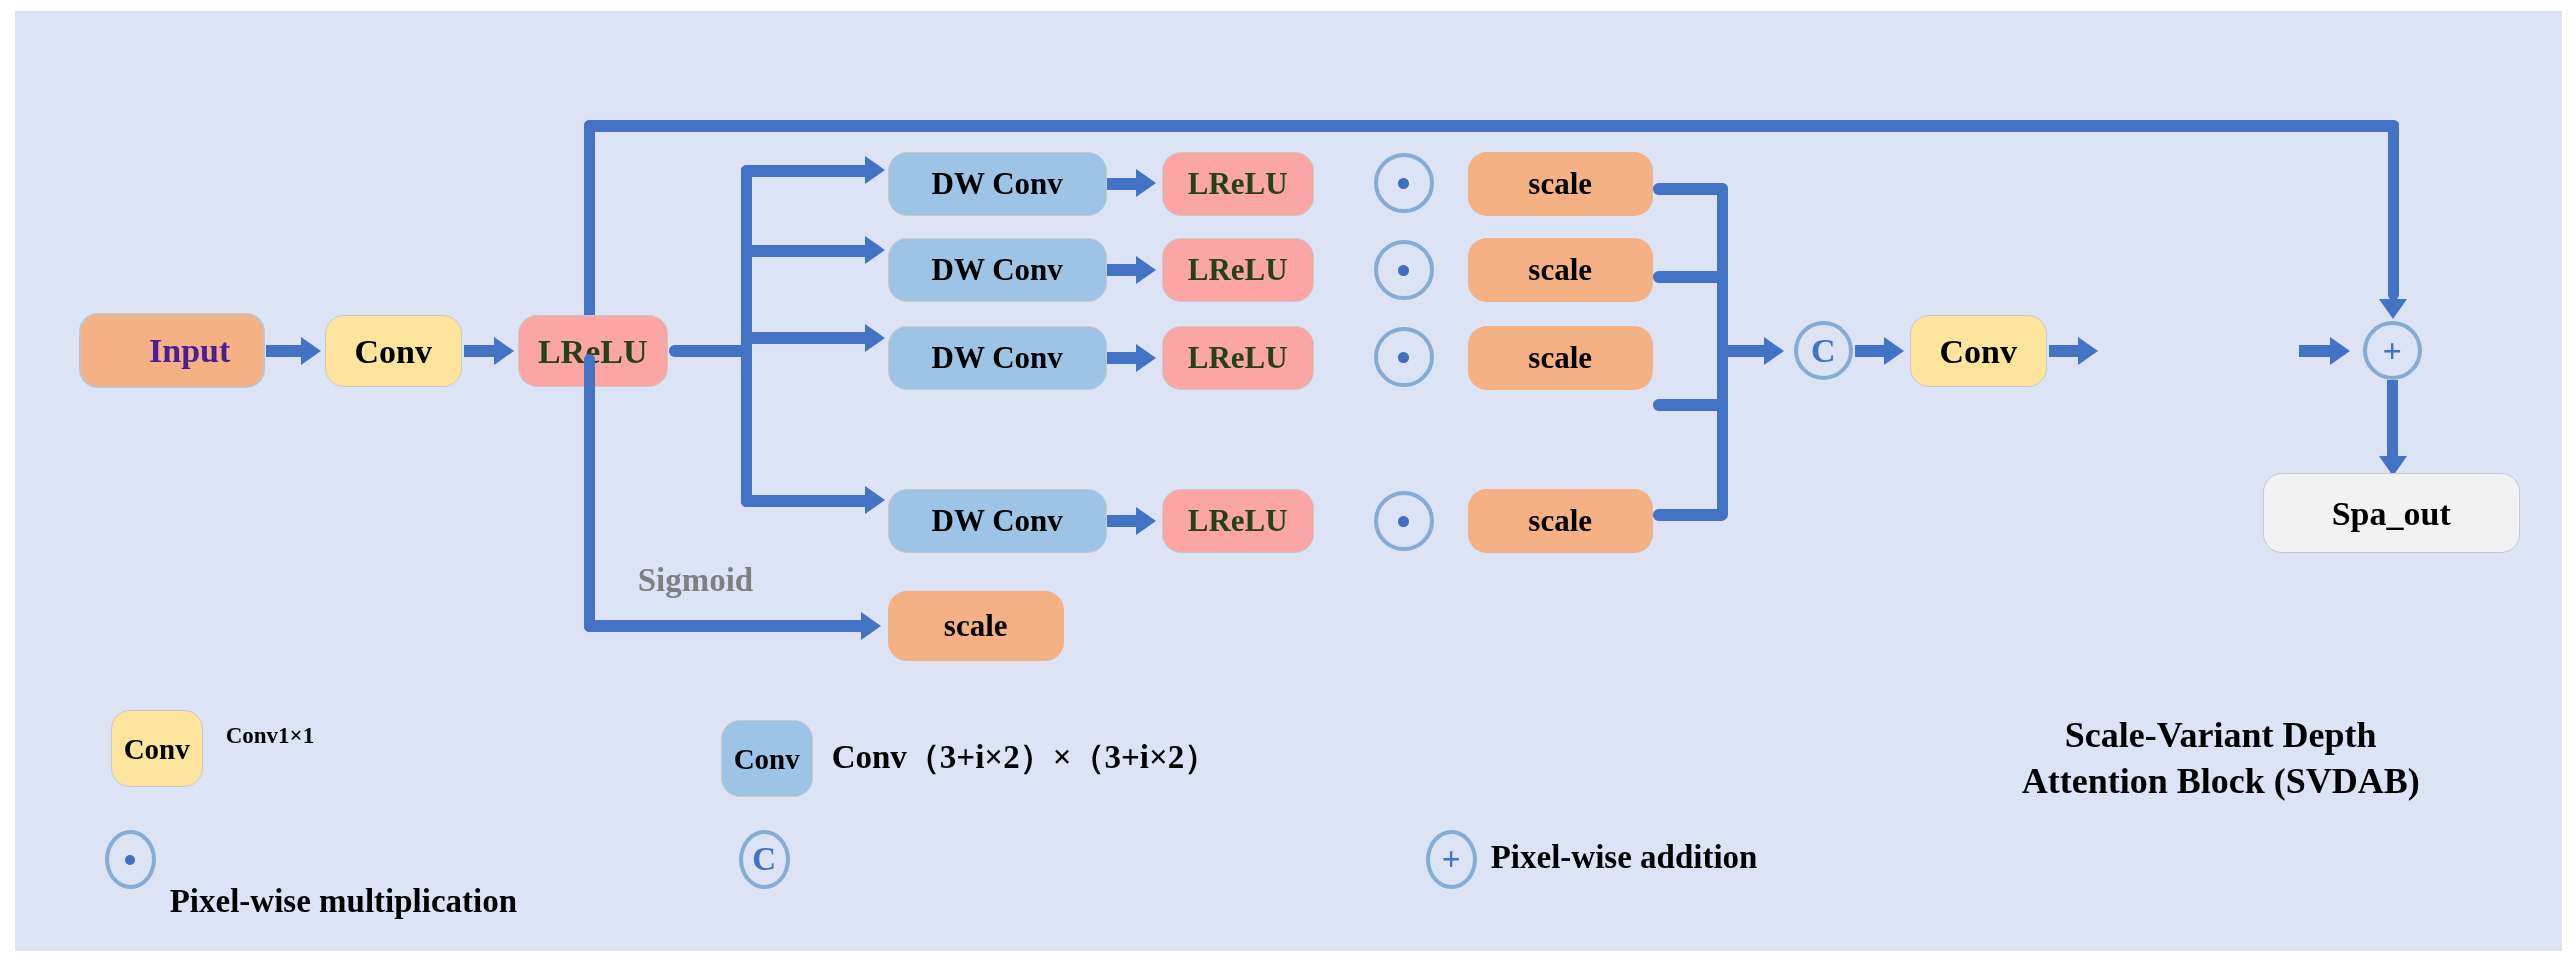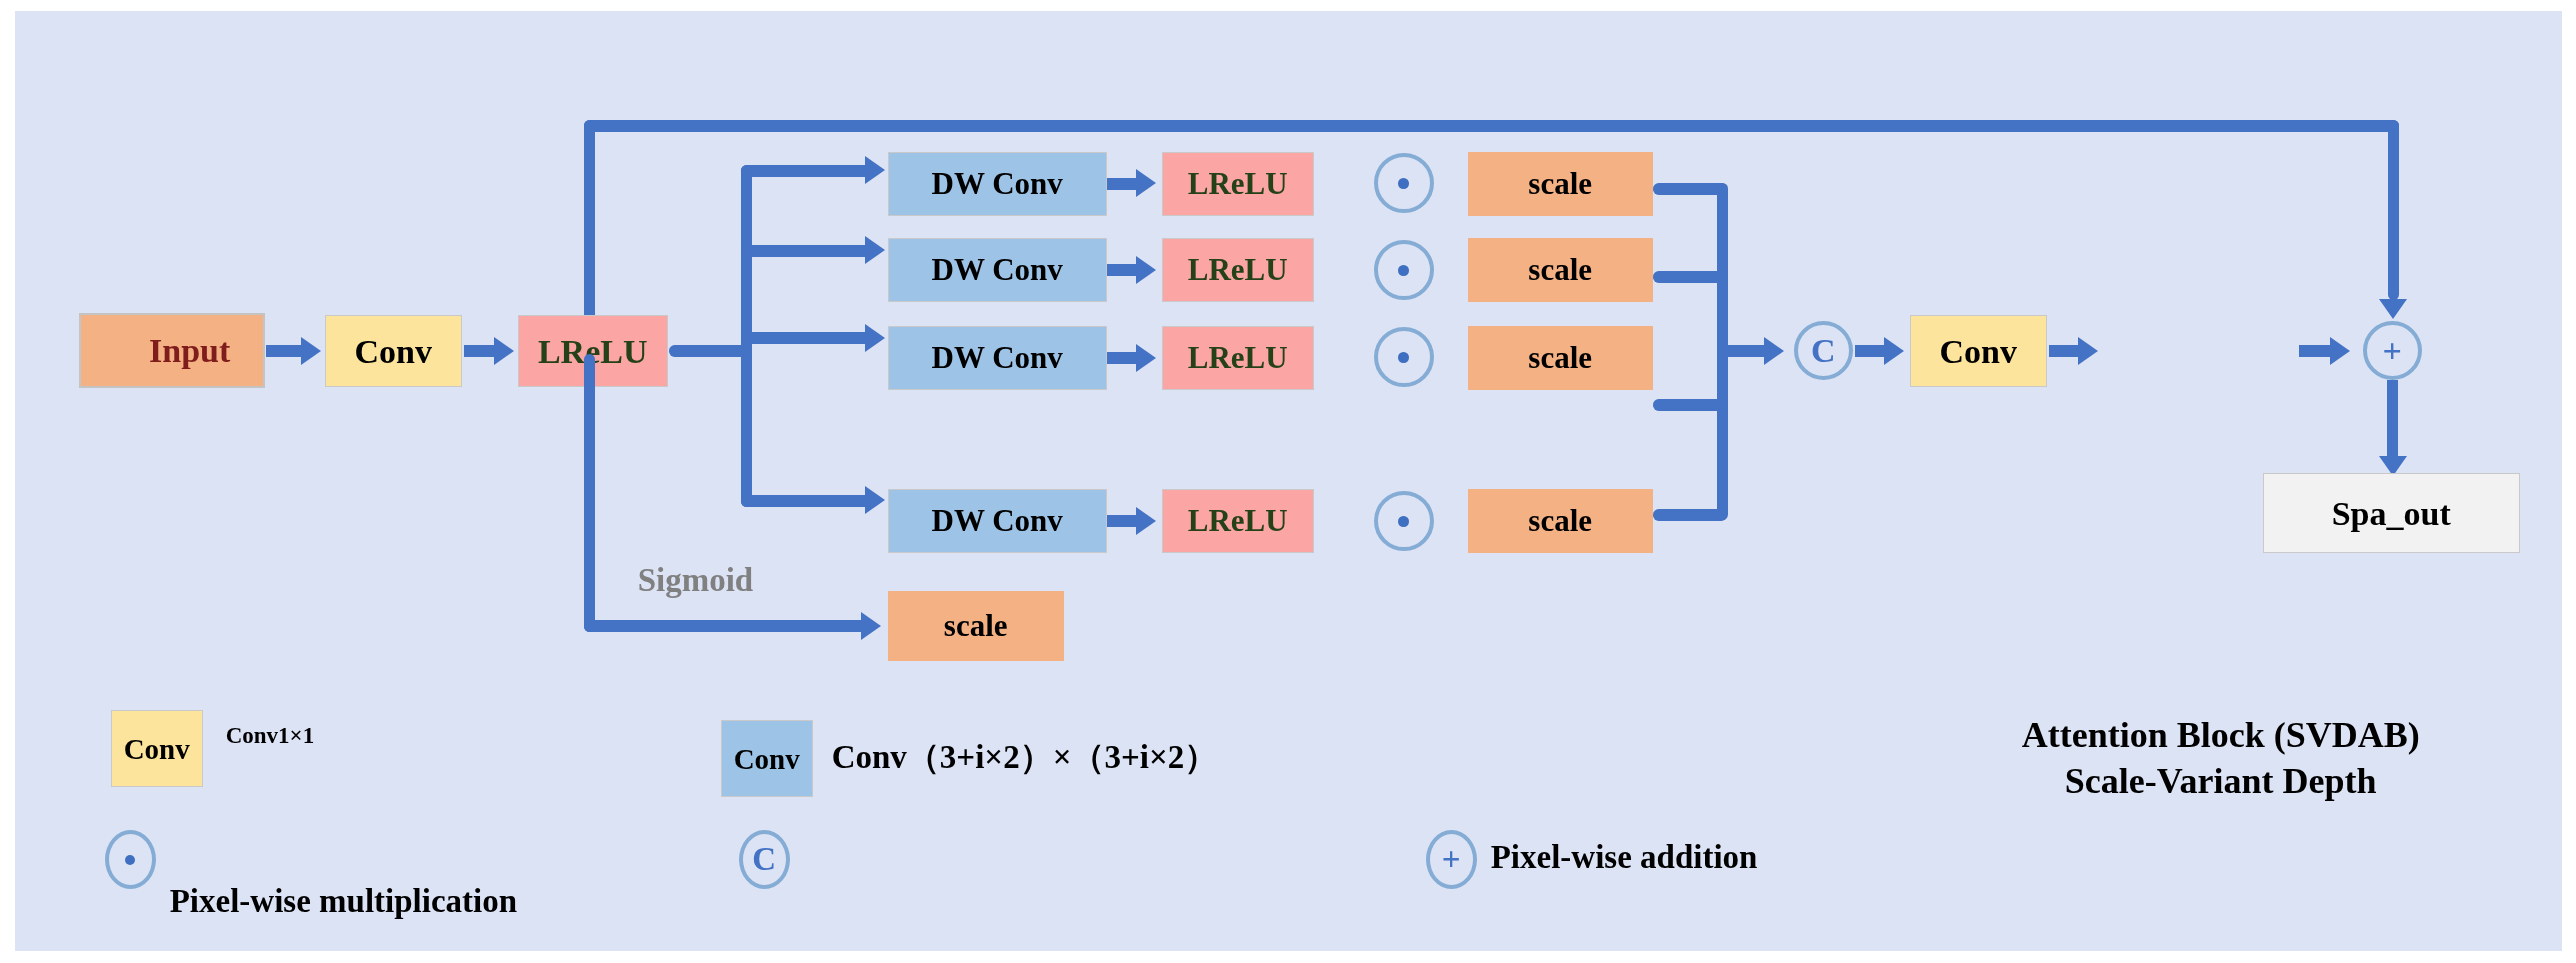--- a/index.html
+++ b/index.html
@@ -1,27 +1,27 @@
 <!DOCTYPE html>
 <html style="font-size:13px"><head>
 <meta charset="utf-8">
 <style>
   html,body{margin:0;padding:0;background:#ffffff;}
   body{width:2576px;height:963px;font-family:"Liberation Serif",serif;overflow:hidden;}
   #panel{position:absolute;left:14.7px;top:11.4px;width:2547px;height:940px;background:#dce3f5;}
   .node{position:absolute;box-sizing:border-box;display:flex;align-items:center;justify-content:center;
-        font-weight:bold;text-align:right;line-height:1.05;}
+        font-weight:bold;text-align:right;line-height:1.05;border-radius:19px;}
   .bx{border:1.6px solid #c9c9c9;}
   .orange{background:#f4b183;color:#000;}
   .yellow{background:#fde49c;color:#000;}
   .green{background:#fca5a5;color:#254117;}
   .blue{background:#9dc3e6;color:#000;}
   .cyan{background:#ccfaff;color:#05323a;}
   .grey{background:#f2f2f2;color:#000;}
-  .inputbox{background:#f4b183;color:#7f1d1d;border:2.5px solid #c4c4c4;padding-left:36px;}
+  .inputbox{background:#f4b183;color:#4c1d95;border:2.5px solid #c4c4c4;padding-left:36px;}
   
   .ln{position:absolute;background:#4472c4;}
   .arrow{position:absolute;width:0;height:0;}
   .ar-r{border-top:14px solid transparent;border-bottom:14px solid transparent;border-left:20.4px solid #4472c4;}
   .ar-d{border-left:14px solid transparent;border-right:14px solid transparent;border-top:20.4px solid #4472c4;}
   
   .op{position:absolute;box-sizing:border-box;border:4.1px solid #84acd4;border-radius:50%;
       display:flex;align-items:center;justify-content:center;color:#4472c4;font-weight:bold;background:transparent;}
   .op .dot{width:10.6px;height:10.6px;border-radius:50%;background:#3f6fc0;}
   .sigmoid{position:absolute;color:#808080;font-weight:bold;font-size:33px;}
@@ -138,22 +138,22 @@
   <div class="sigmoid" style="left:623px;top:551px;">Sigmoid</div>
   <div class="node orange" style="left:873px;top:580px;width:176px;height:70px;font-size:31px;">scale</div>
 
   <div class="node bx yellow" style="left:96px;top:699px;width:92px;height:77px;font-size:29px;">Conv</div>
   <div class="lg-txt" style="left:211px;top:712px;font-size:23px;">Conv1×1</div>
 
   <div class="node bx blue" style="left:706px;top:709px;width:92px;height:77px;font-size:29px;">Conv</div>
   <div class="lg-txt" style="left:817px;top:724px;font-size:33px;">Conv（3+i×2）×（3+i×2）</div>
 
   <div class="title" style="left:1920px;top:701px;width:572px;font-size:36px;">
+    <div>Scale-Variant Depth</div>
     <div>Attention Block (SVDAB)</div>
-    <div>Scale-Variant Depth</div>
   </div>
 
   <div class="op" style="left:90px;top:819px;width:51px;height:59px;">
     <span class="dot"></span>
   </div>
   <div class="lg-txt" style="left:155px;top:872px;font-size:33px;">Pixel-wise multiplication</div>
 
   <div class="op" style="left:724px;top:819px;width:51px;height:59px;font-size:33px;">C</div>
 
   <div class="op" style="left:1411px;top:819px;width:51px;height:59px;font-size:33px;">+</div>

